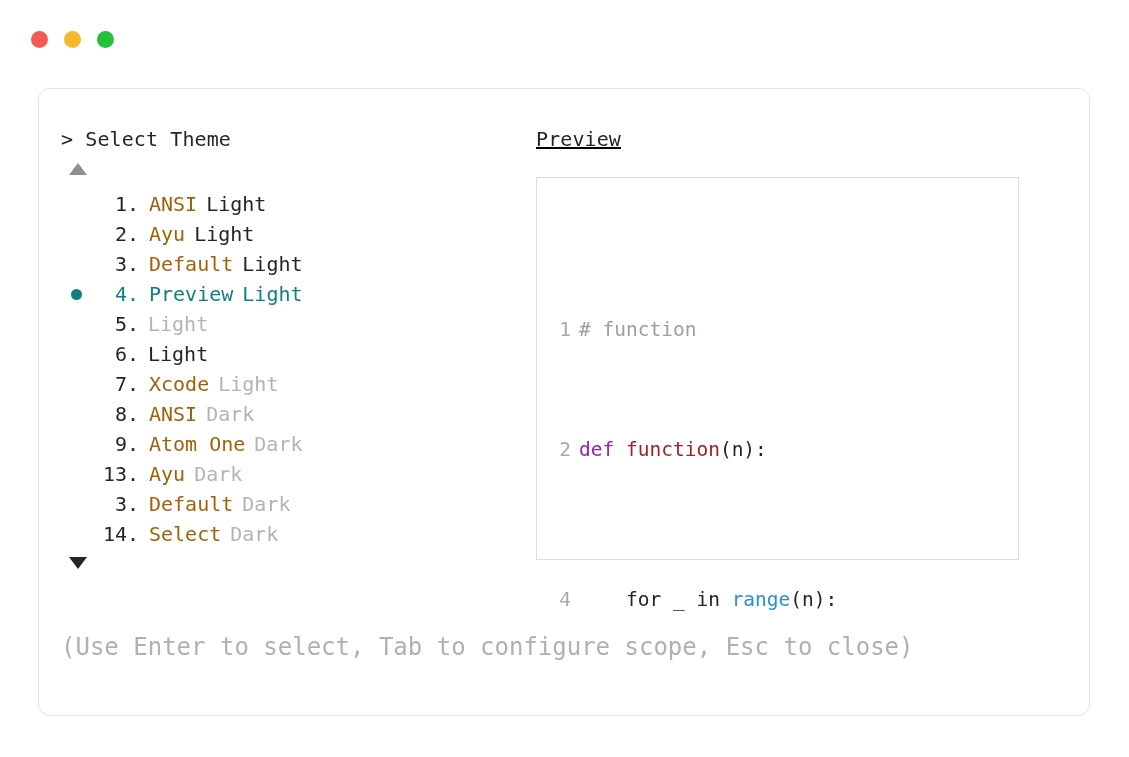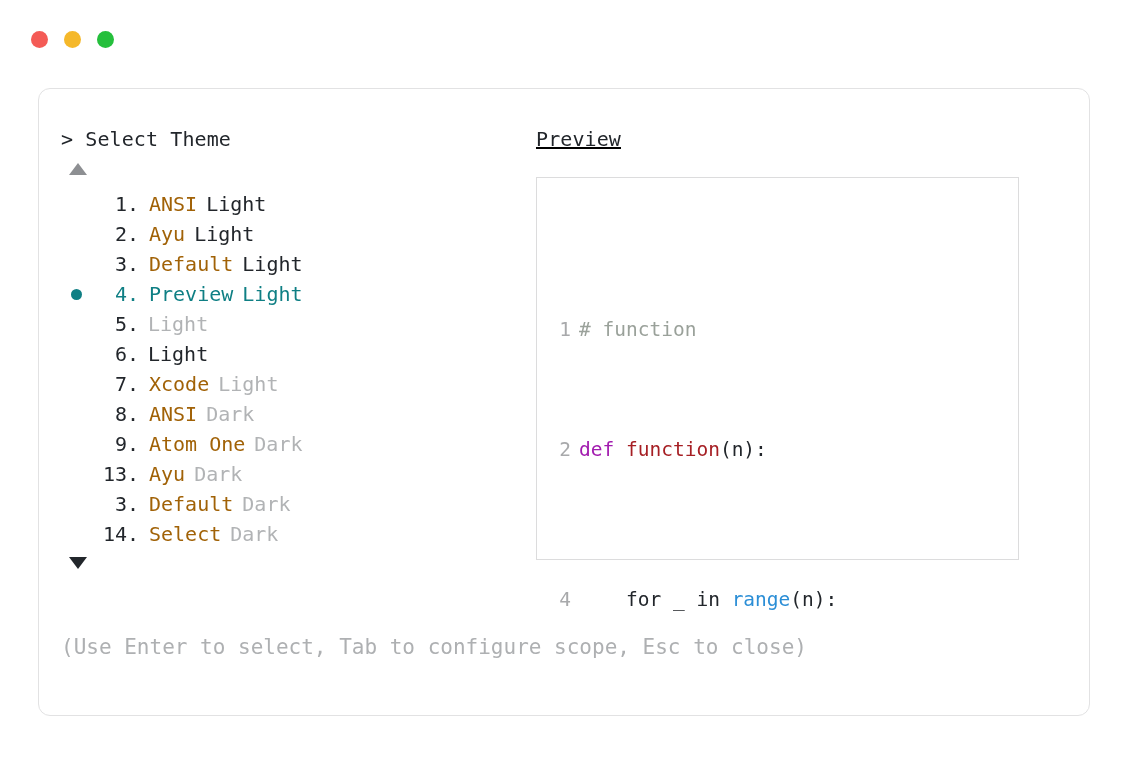--- a/index.html
+++ b/index.html
@@ -129,21 +129,21 @@
   .sfx.muted  { color: #b1b3b5; }
   .theme-row.selected .idx,
   .theme-row.selected .nm,
   .theme-row.selected .sfx { color: #0f7f84; }
 
   
   .hint {
     position: absolute;
     left: 22px;
     top: 545px;
-    font-size: 21px;
+    font-size: 24px;
     line-height: 26px;
     color: #aeb0b2;
     white-space: pre;
   }
 
   
   .preview-box {
     position: absolute;
     left: 497px;
     top: 88px;

